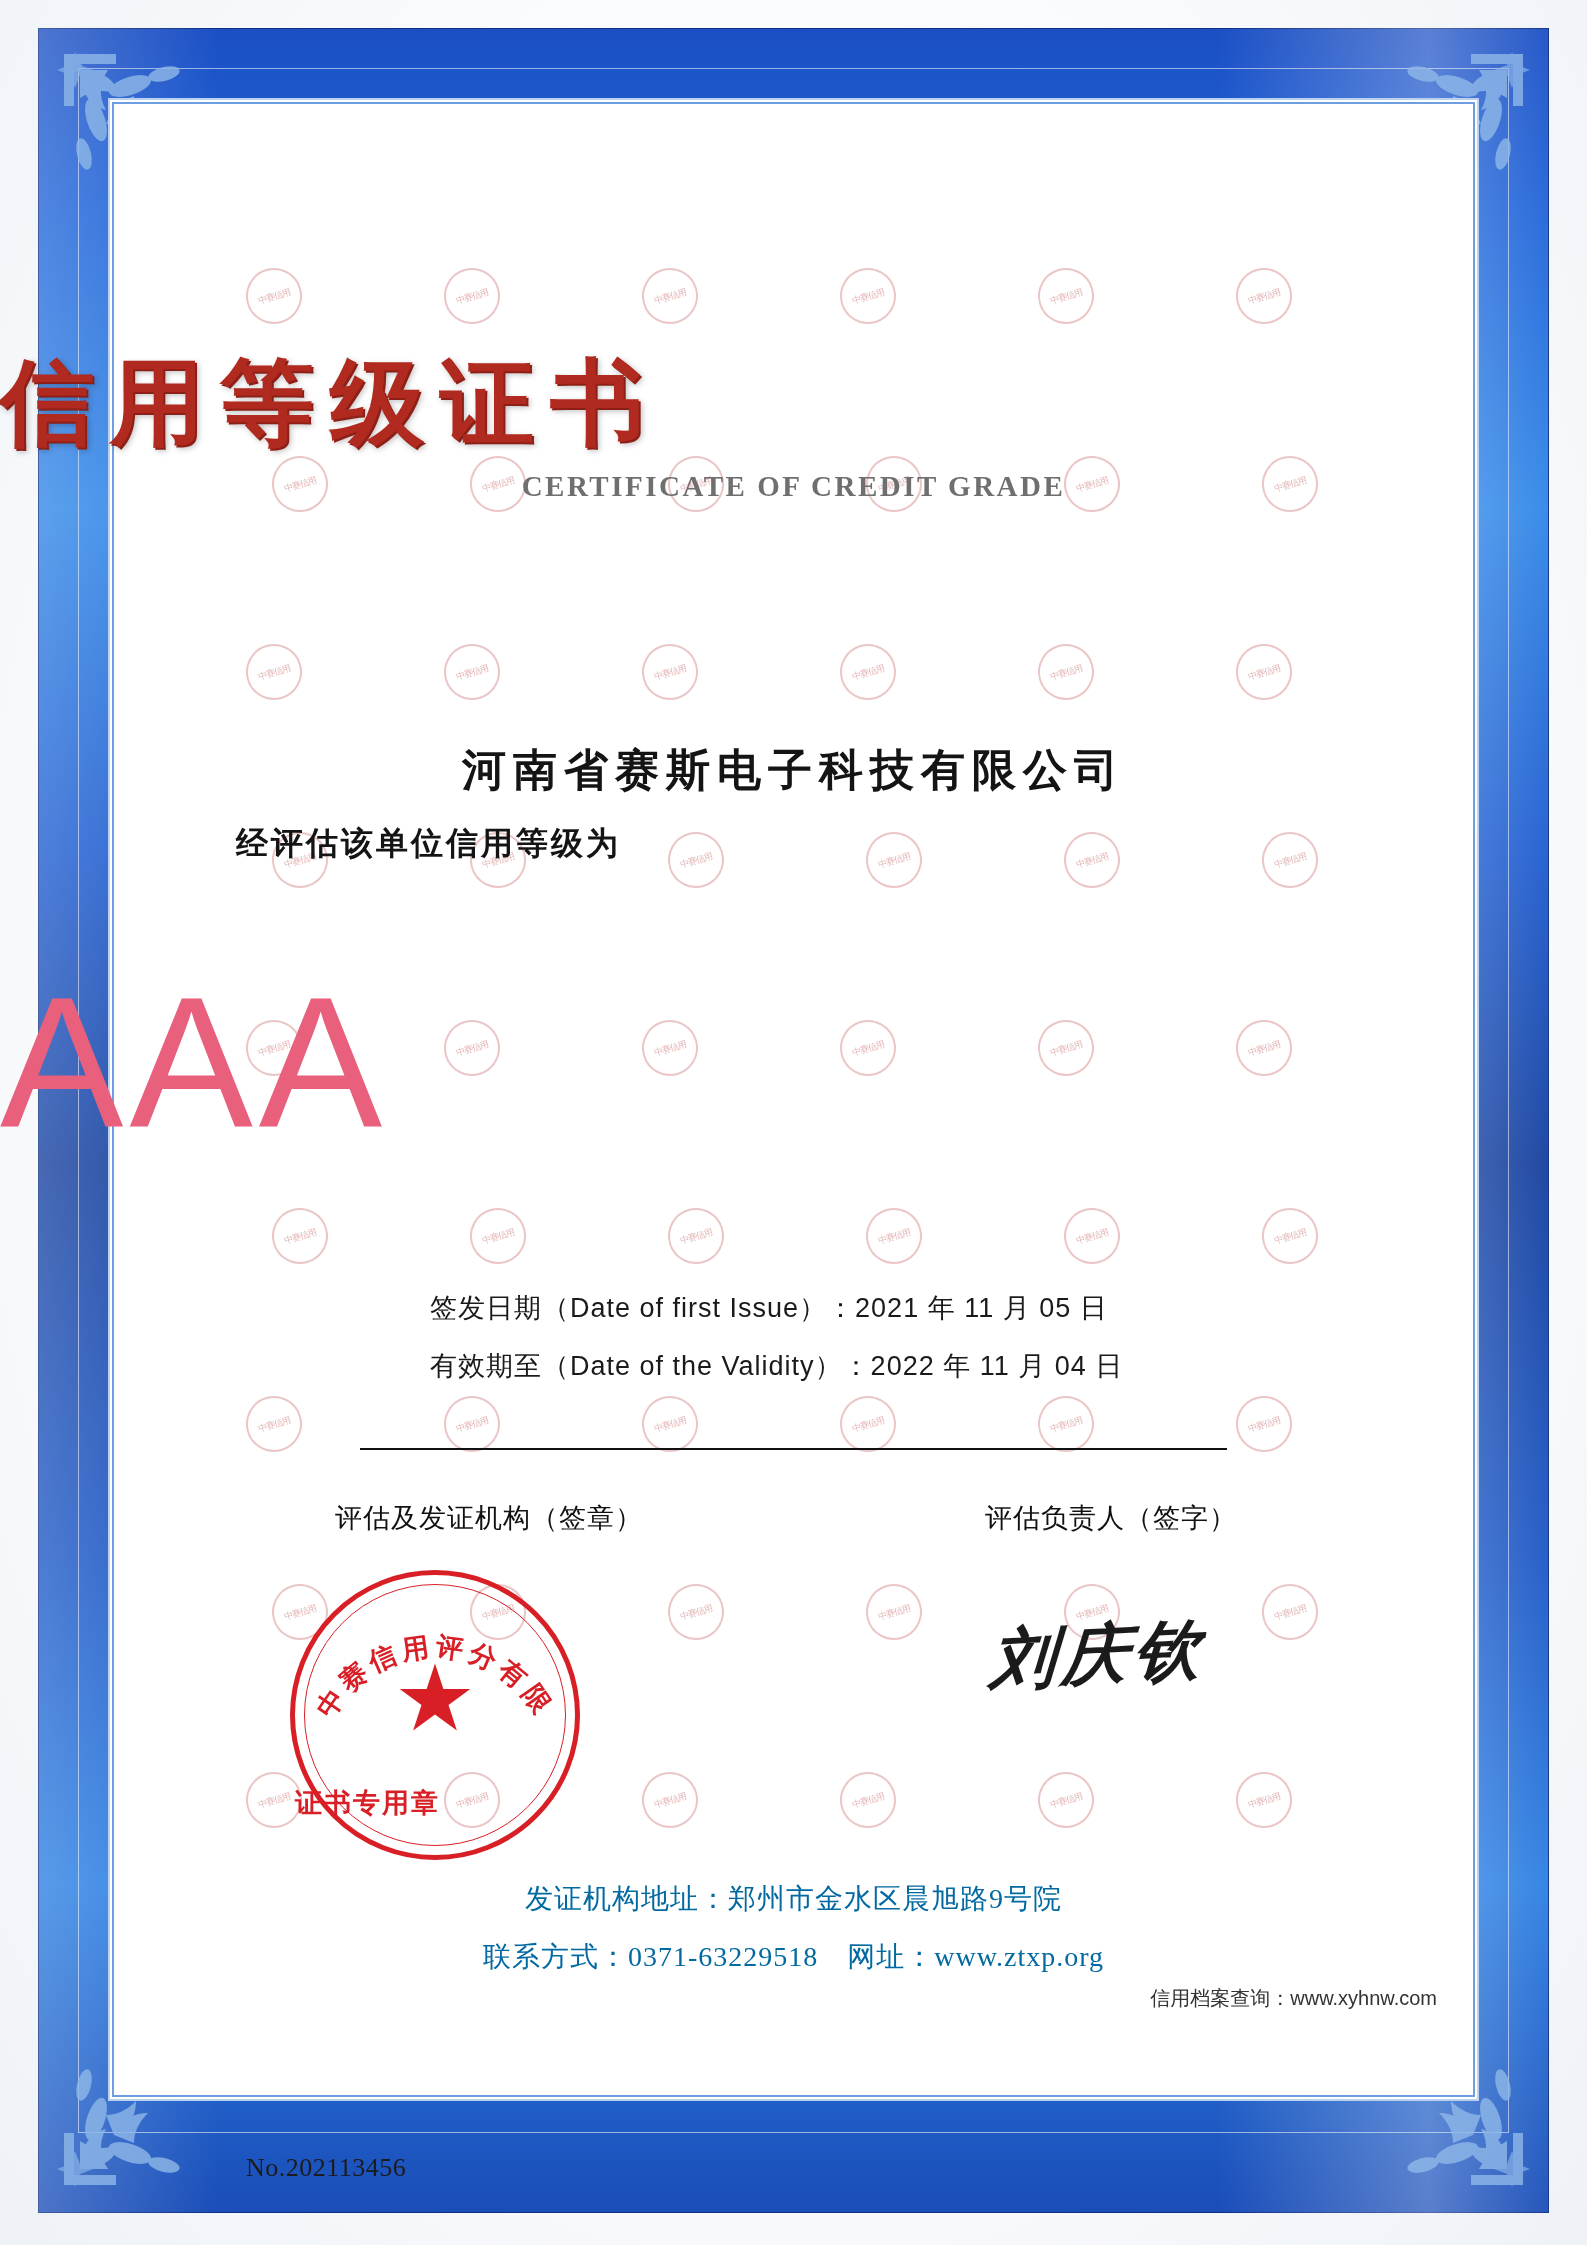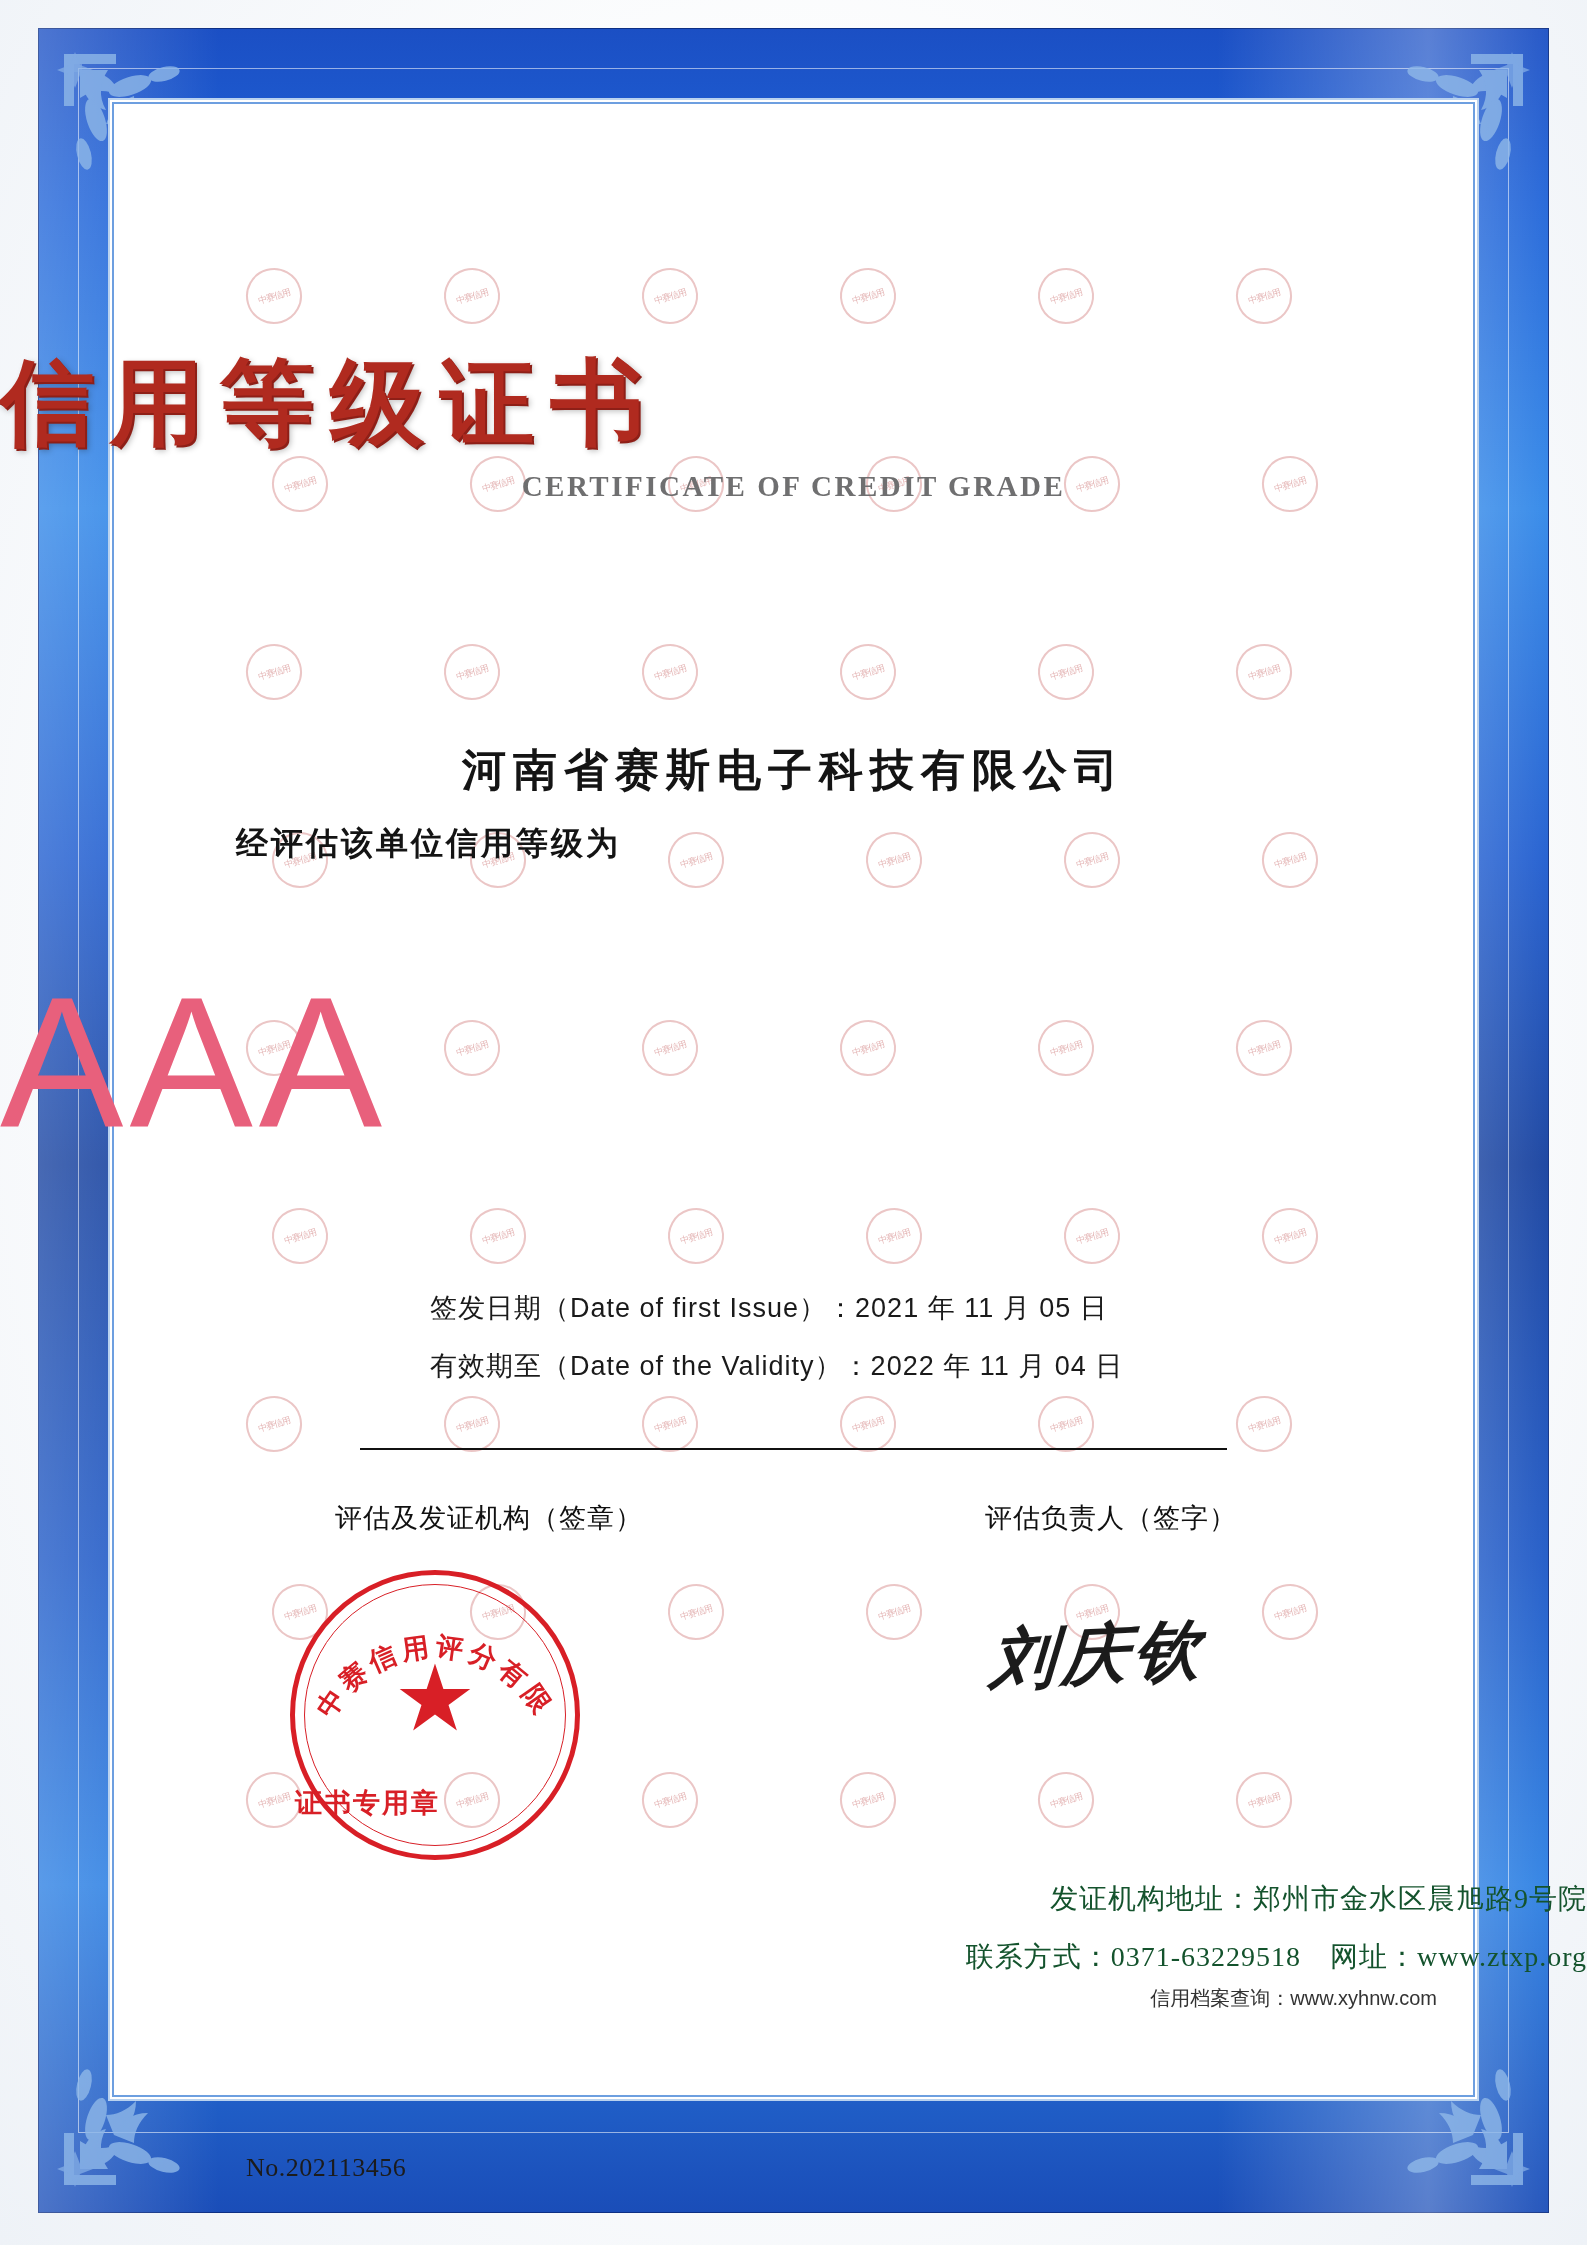--- a/index.html
+++ b/index.html
@@ -278,24 +278,24 @@
     font-weight: 700;
     color: #1b1b1b;
     letter-spacing: 6px;
     transform: rotate(-3deg) skewX(-6deg);
   }
 
   .footer-lines {
     position:absolute;
     left:0; right:0;
     top: 1880px;
-    text-align:right;
+    text-align:center;
     font-family: "Liberation Serif", serif;
     font-size: 28px;
-    color: #14532d;
+    color: #0369a1;
     letter-spacing: 1px;
   }
   .footer-lines div { margin-bottom: 20px; }
 
   .query-note {
     position:absolute;
     right: 150px;
     top: 1985px;
     font-family: "Liberation Sans", sans-serif;
     font-size: 20px;

